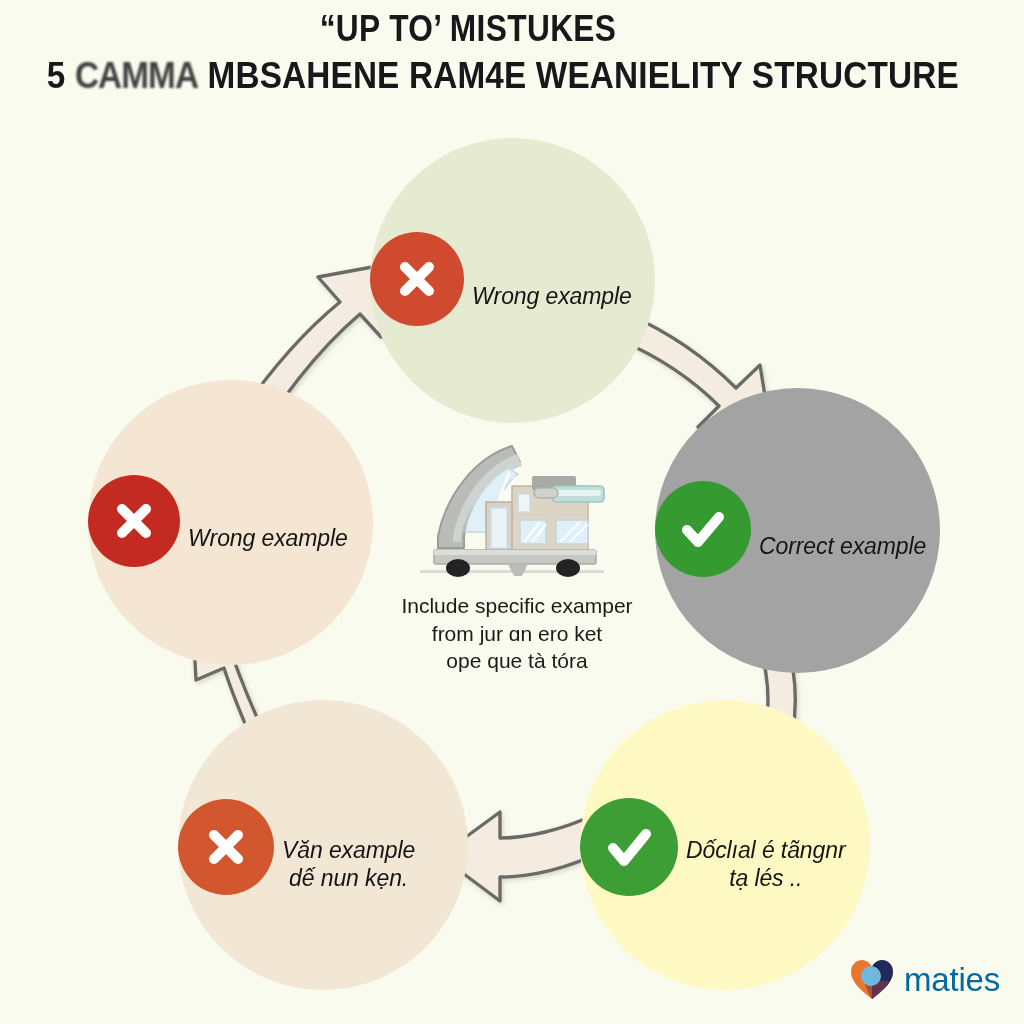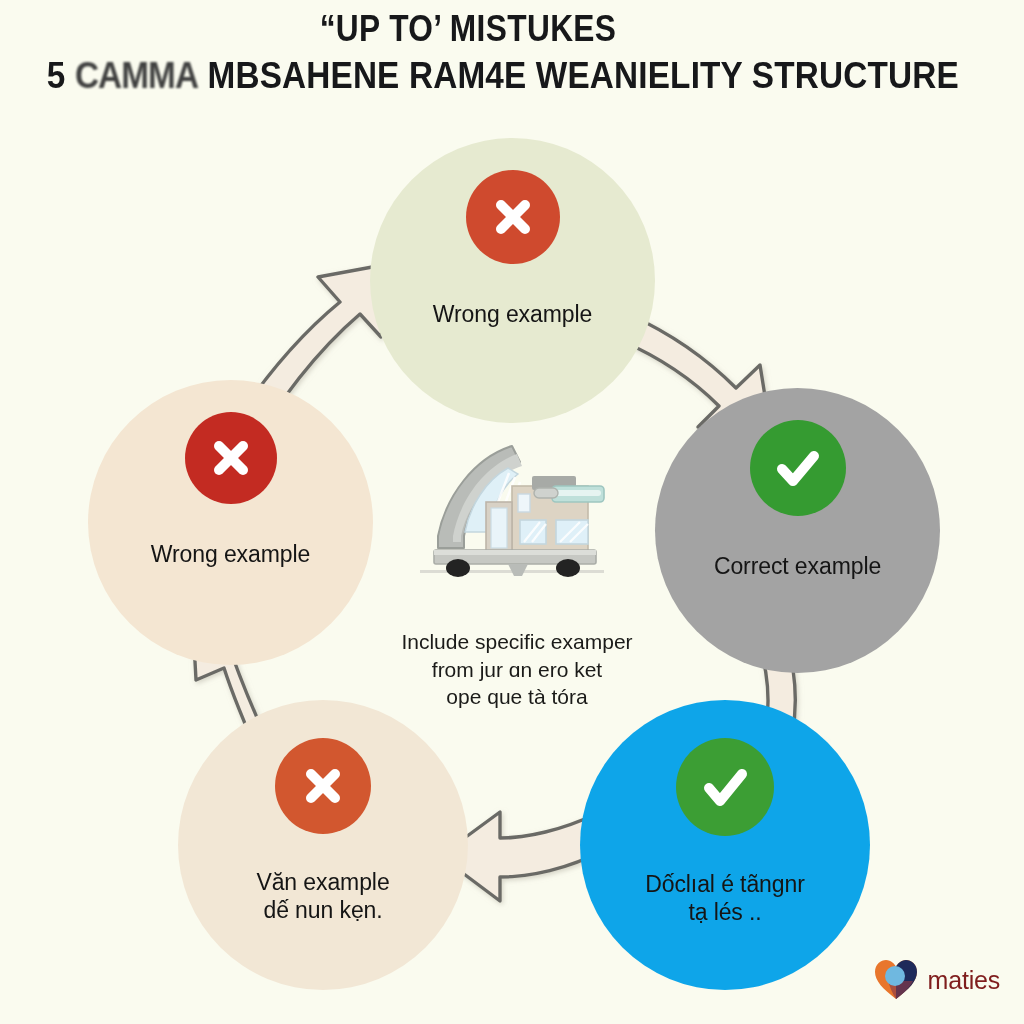--- a/index.html
+++ b/index.html
@@ -64,23 +64,24 @@
     left: 0; top: 0;
     width: 1024px; height: 1024px;
     pointer-events: none;
   }
 
   
   .node {
     position: absolute;
     border-radius: 50%;
     display: flex;
-    flex-direction: column;
+    flex-direction: row;
     align-items: center;
     box-sizing: border-box;
+    font-style: italic;
   }
   .node .badge {
     border-radius: 50%;
     display: flex;
     align-items: center;
     justify-content: center;
   }
   .node .node-label {
     text-align: center;
     color: #151515;
@@ -100,21 +101,21 @@
   }
   #node-right {
     left: 655px; top: 388px;
     width: 285px; height: 285px;
     background: #a3a3a3;
     padding-top: 32px;
   }
   #node-bottom-right {
     left: 580px; top: 700px;
     width: 290px; height: 290px;
-    background: #0ea5e9;
+    background: #fef9c3;
     padding-top: 38px;
   }
   #node-bottom-left {
     left: 178px; top: 700px;
     width: 290px; height: 290px;
     background: #f2e7d5;
     padding-top: 38px;
   }
   #node-left {
     left: 88px; top: 380px;
@@ -151,22 +152,22 @@
 
   
   #brand {
     position: absolute;
     right: 24px; bottom: 22px;
     display: flex;
     align-items: center;
     gap: 9px;
   }
   #brand .brand-name {
-    font-size: 25px;
-    color: #7f1d1d;
+    font-size: 33px;
+    color: #0369a1;
     font-family: "Liberation Sans", sans-serif;
     letter-spacing: -0.2px;
   }
 </style>
 </head>
 <body>
 
 <div id="stage">
 
   <div class="title-block">
@@ -315,21 +316,21 @@
 
     <rect x="22" y="126" width="162" height="14" rx="2" fill="#c6c8c3" stroke="#aaada8" stroke-width="1.6"></rect>
     <rect x="22" y="126" width="162" height="5" fill="#dcded9"></rect>
 
     <ellipse cx="46" cy="144" rx="12" ry="9" fill="#232323"></ellipse>
     <ellipse cx="156" cy="144" rx="12" ry="9" fill="#232323"></ellipse>
 
     <path d="M 96 140 L 116 140 L 110 152 L 102 152 Z" fill="#b9bcb8"></path>
   </svg>
 
-  <div id="center-caption" style="white-space: pre-line; margin-top: 36px;">Include specific examper
+  <div id="center-caption" style="white-space: pre-line;">Include specific examper
 from jur ɑn ero ket
 ope que tà tóra</div>
 
   <div id="brand">
     <svg width="46" height="44" viewBox="0 0 46 44">
       <path d="M23 41 C 10 31, 2 23, 2 14 C 2 6, 8 2, 13 2 C 18 2, 22 6, 23 9
                C 24 6, 28 2, 33 2 C 38 2, 44 6, 44 14 C 44 23, 36 31, 23 41 Z" fill="#e8762c"></path>
       <path d="M23 9 C 24 6, 28 2, 33 2 C 38 2, 44 6, 44 14 C 44 23, 36 31, 23 41 Z" fill="#1e2a5a"></path>
       <path d="M 23 41 C 31 35, 37 29, 40 23 L 15 23 C 17 29, 19 35, 23 41 Z" fill="#8a3b46" opacity="0.65"></path>
       <circle cx="22" cy="18" r="10" fill="#6fb8e0"></circle>

